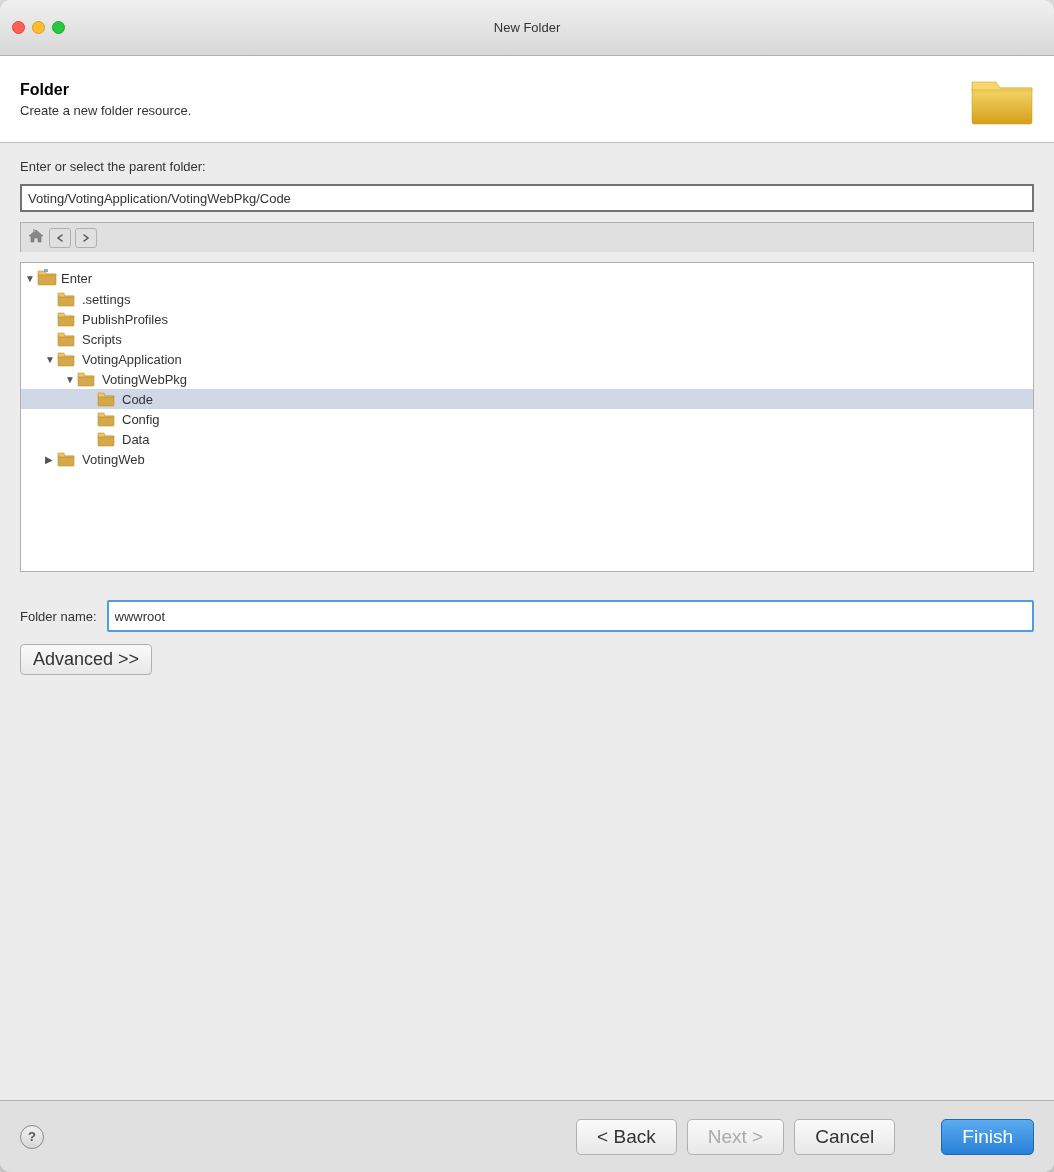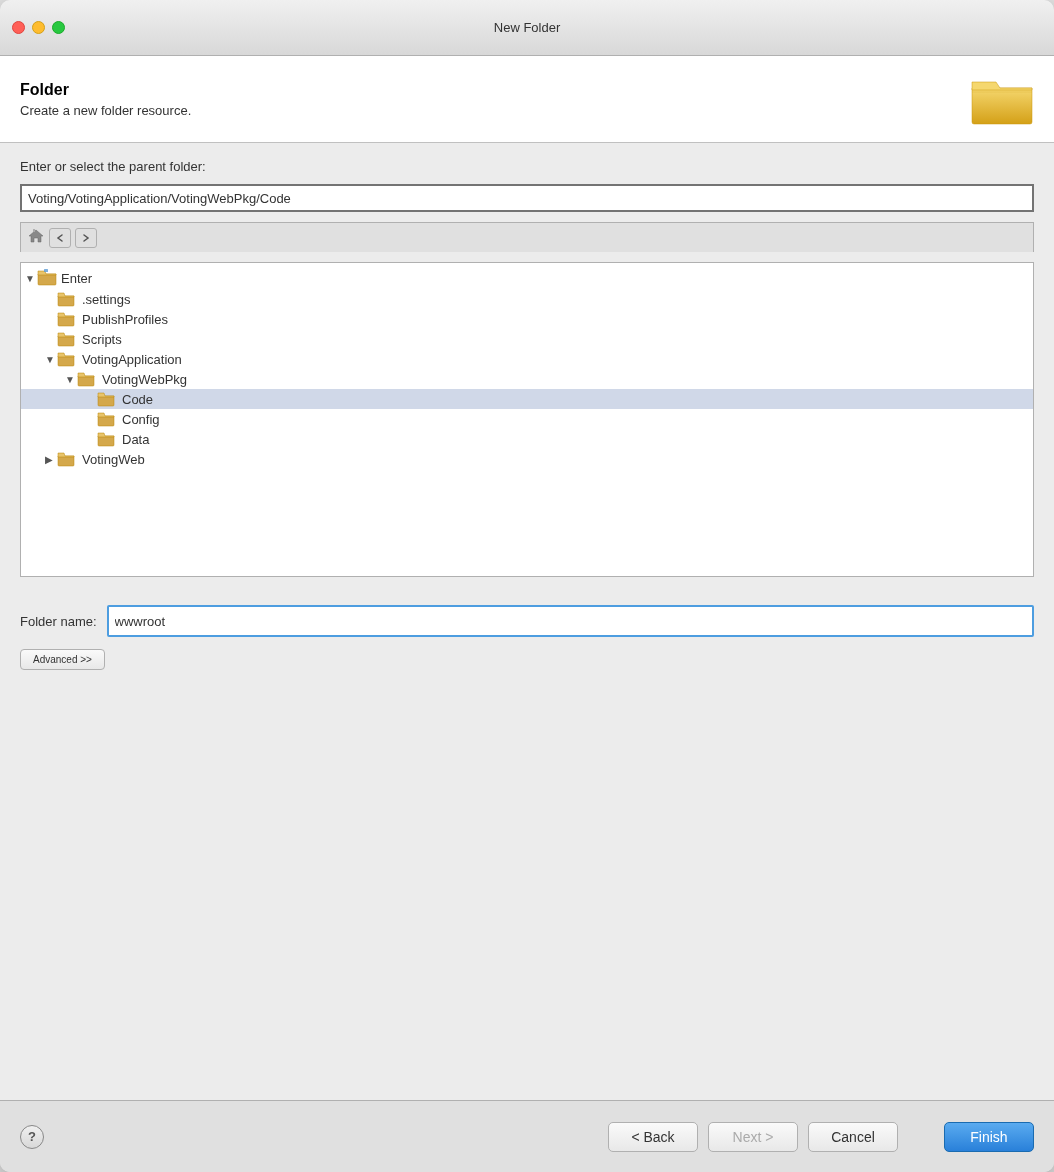--- a/index.html
+++ b/index.html
@@ -204,21 +204,21 @@
     .advanced-section {
       background: #ececec;
       padding: 0 20px 12px 20px;
       flex-shrink: 0;
     }
     .advanced-btn {
       background: linear-gradient(to bottom, #fafafa, #e8e8e8);
       border: 1px solid #b0b0b0;
       border-radius: 4px;
       padding: 4px 12px;
-      font-size: 10px;
+      font-size: 18px;
       cursor: pointer;
       color: #333;
     }
 
     .spacer { flex: 1; }
 
     
     .footer {
       background: #e0e0e0;
       border-top: 1px solid #b0b0b0;
@@ -242,21 +242,21 @@
       color: #555;
       cursor: pointer;
       font-weight: bold;
     }
     .footer-spacer { flex: 1; }
     .footer-btn {
       background: linear-gradient(to bottom, #fafafa, #e8e8e8);
       border: 1px solid #b0b0b0;
       border-radius: 5px;
       padding: 6px 20px;
-      font-size: 14px;
+      font-size: 19px;
       cursor: pointer;
       color: #333;
       min-width: 90px;
       text-align: center;
     }
     .footer-btn.disabled {
       color: #aaa;
       cursor: default;
     }
     .footer-btn.primary {

